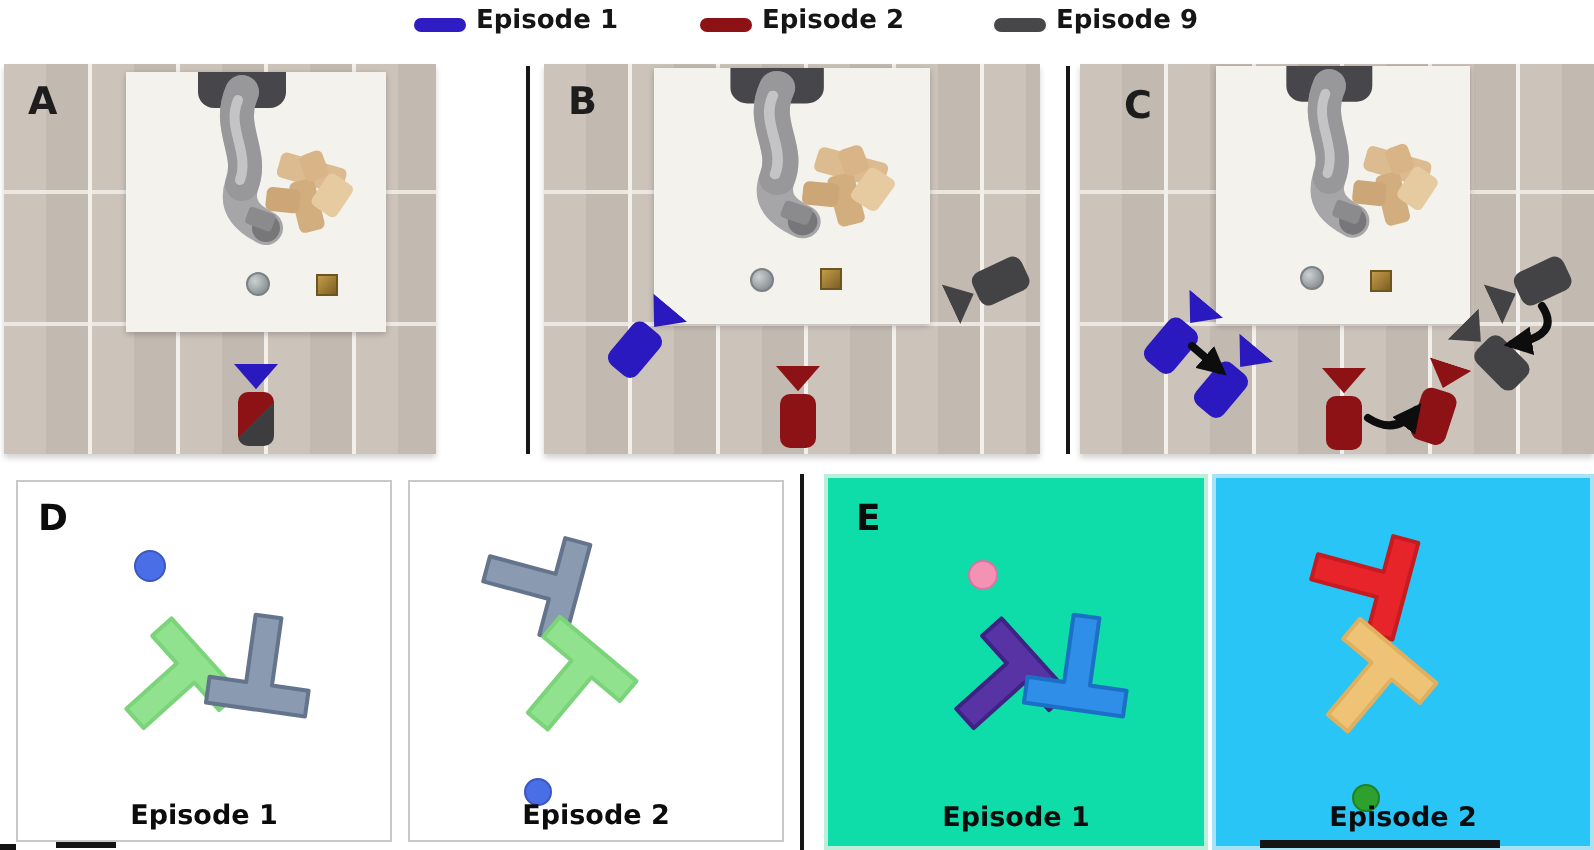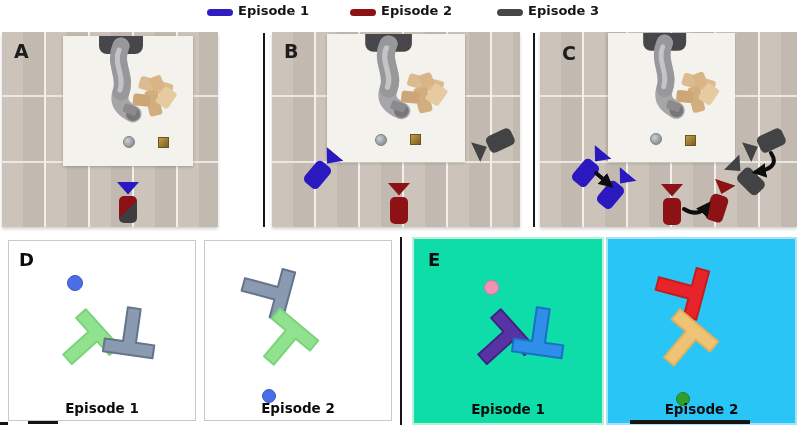--- a/index.html
+++ b/index.html
@@ -89,21 +89,21 @@
 </svg>
 
 <div class="fig">
 
   <div>
     <span class="lbar ep1" style="left:207px;top:9px"></span>
     <span class="ltext" style="left:238px;top:3px">Episode 1</span>
     <span class="lbar ep2" style="left:350px;top:9px"></span>
     <span class="ltext" style="left:381px;top:3px">Episode 2</span>
     <span class="lbar ep3" style="left:497px;top:9px"></span>
-    <span class="ltext" style="left:528px;top:3px">Episode 3</span>
+    <span class="ltext" style="left:528px;top:3px">Episode 9</span>
   </div>
 
   <div class="photo" style="left:2px;width:216px">
     <div class="table" style="left:61px;top:4px;width:130px;height:130px">
       <svg viewBox="0 0 130 130" width="130" height="130" preserveAspectRatio="none">
           <use href="#armscene"></use>
         </svg>
       <div class="cyl" style="left:60px;top:100px"></div>
       <div class="cube" style="left:95px;top:101px"></div>
     </div>

